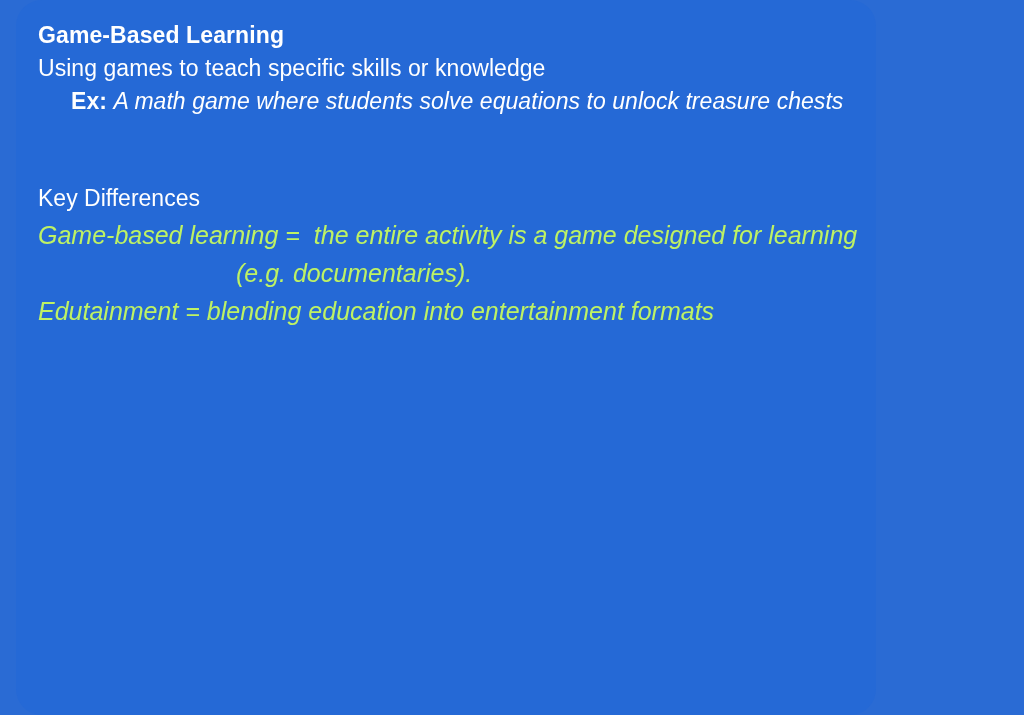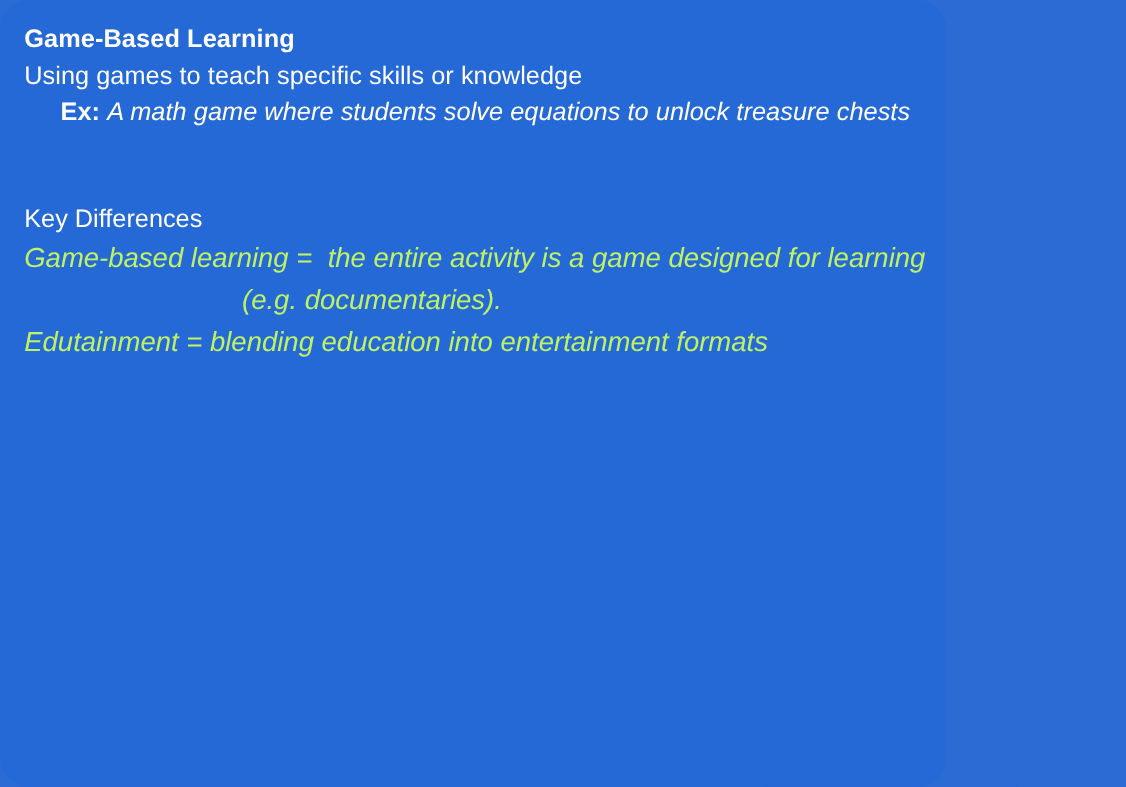--- a/index.html
+++ b/index.html
@@ -19,21 +19,21 @@
     position: absolute;
     left: 0;
     top: 0;
     width: 1024px;
     height: 715px;
     background: #2a6bd4;
   }
 
   #slide-card {
     position: absolute;
-    left: 0px;
+    left: 16px;
     top: 0px;
     width: 860px;
     height: 715px;
     background: #2569d6;
     border-radius: 26px;
     box-sizing: border-box;
     padding: 0;
     overflow: hidden;
   }
 

